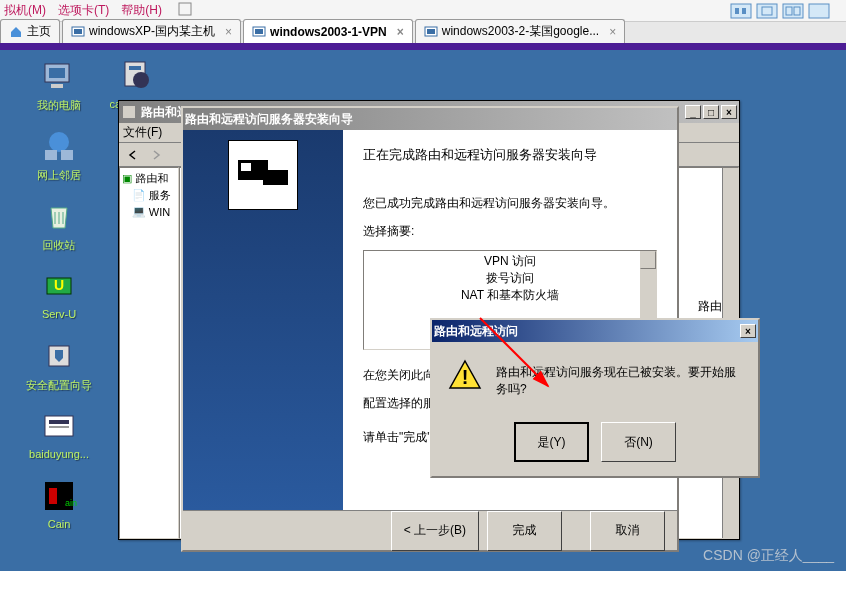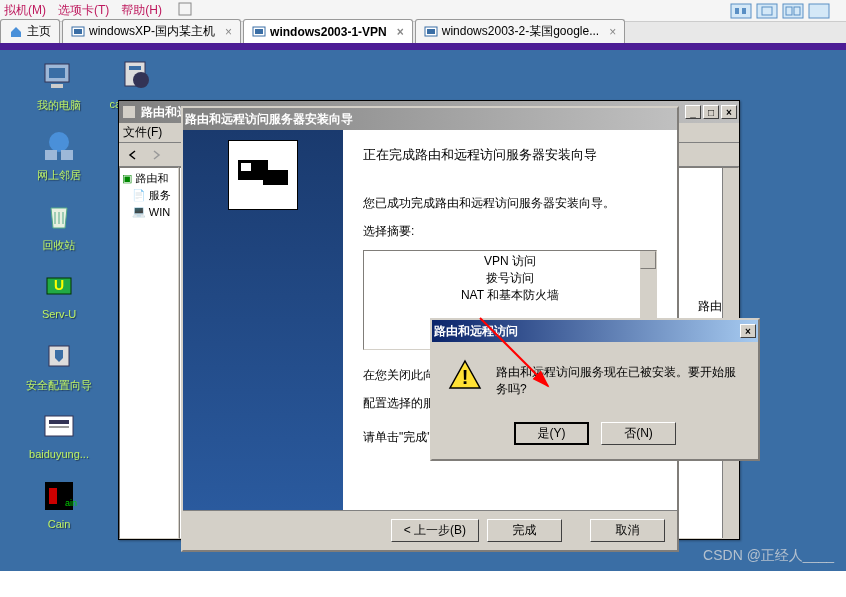--- a/index.html
+++ b/index.html
@@ -41,21 +41,21 @@
     .wizard-image { width: 70px; height: 70px; background: #fff; border: 1px solid #000; display: flex; align-items: center; justify-content: center; }
     .wizard-content { flex: 1; background: #fff; padding: 16px 20px; }
     .wizard-content h3 { font-size: 13px; font-weight: normal; margin-bottom: 30px; }
     .wizard-content p { margin-bottom: 10px; line-height: 1.5; }
     .wizard-list { border: 1px inset #d4d0c8; height: 100px; padding: 2px; background: #fff; margin-bottom: 16px; position: relative; text-align: center; }
     .wizard-list-scroll { position: absolute; right: 0; top: 0; bottom: 0; width: 16px; background: #d4d0c8; }
     .wizard-list-scroll::before, .wizard-list-scroll::after { content: ''; position: absolute; left: 0; right: 0; height: 16px; background: #d4d0c8; border: 1px outset #d4d0c8; }
     .wizard-list-scroll::before { top: 0; }
     .wizard-list-scroll::after { bottom: 0; }
     .wizard-footer { height: 40px; border-top: 1px solid #808080; display: flex; align-items: center; justify-content: flex-end; padding: 0 12px; gap: 8px; background: #d4d0c8; }
-    .win-btn { min-width: 75px; height: 23px; background: #d4d0c8; border: 1px solid; border-color: #fff #404040 #404040 #fff; padding: 0 12px; font-size: 12px; cursor: pointer; }
+    .win-btn { min-width: 75px; height: 40px; background: #d4d0c8; border: 1px solid; border-color: #fff #404040 #404040 #fff; padding: 0 12px; font-size: 12px; cursor: pointer; }
     .win-btn.default { border: 2px solid #000; }
     
     .msgbox { position: absolute; background: #d4d0c8; border: 2px outset #d4d0c8; }
     .msgbox-body { padding: 16px; display: flex; align-items: flex-start; gap: 14px; }
     .msgbox-icon { width: 34px; height: 34px; }
     .msgbox-text { font-size: 12px; padding-top: 6px; }
     .msgbox-btns { display: flex; justify-content: center; gap: 12px; padding: 8px 0 14px; }
     
     .arrow { position: absolute; z-index: 1000; pointer-events: none; }
     

